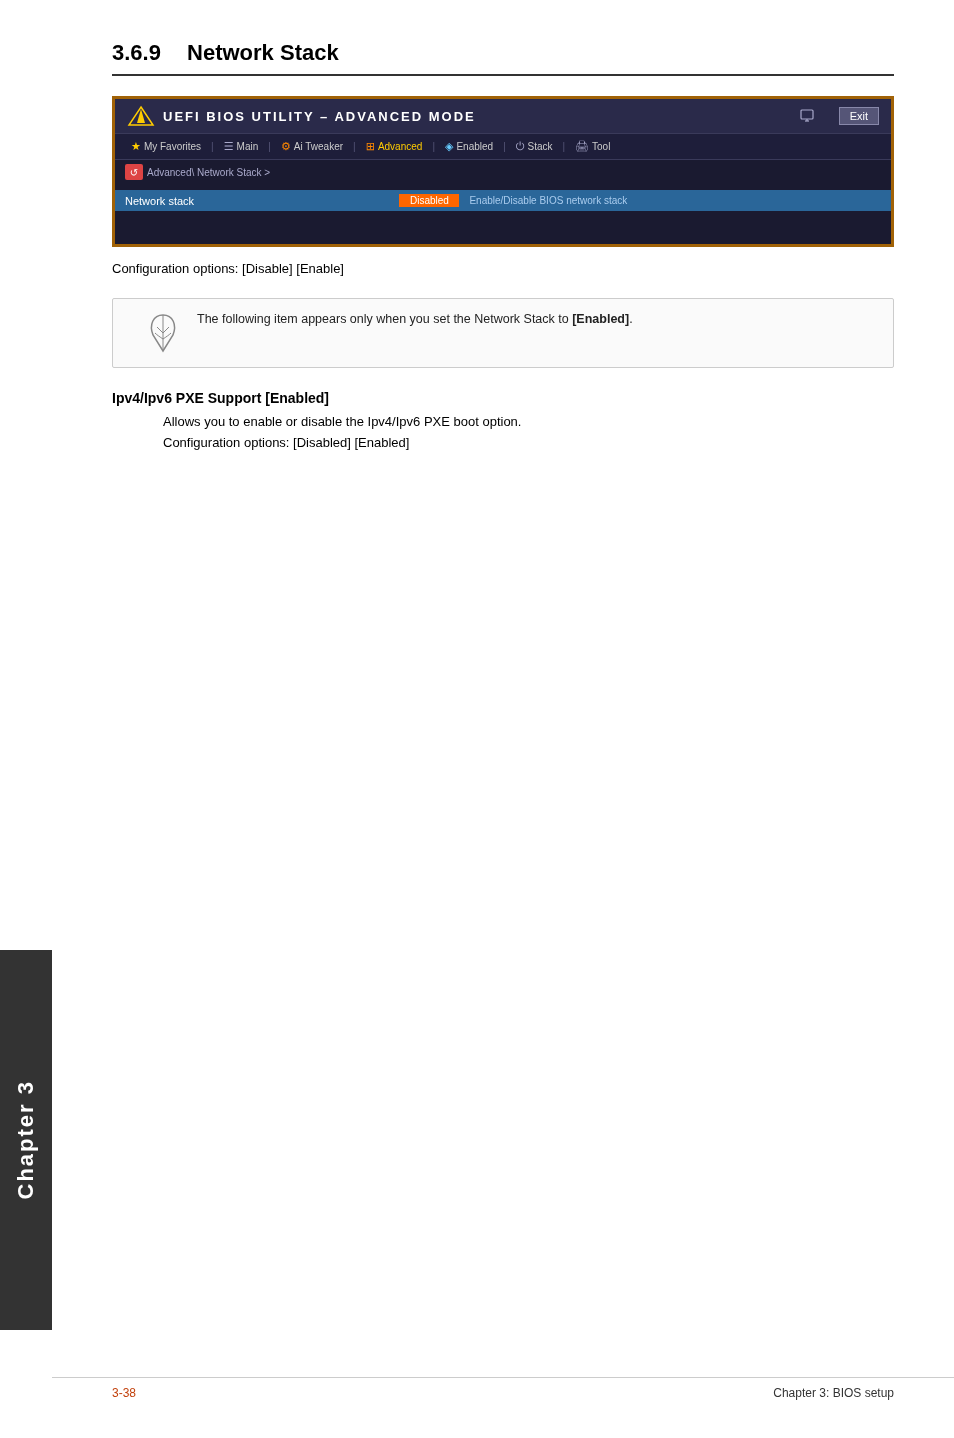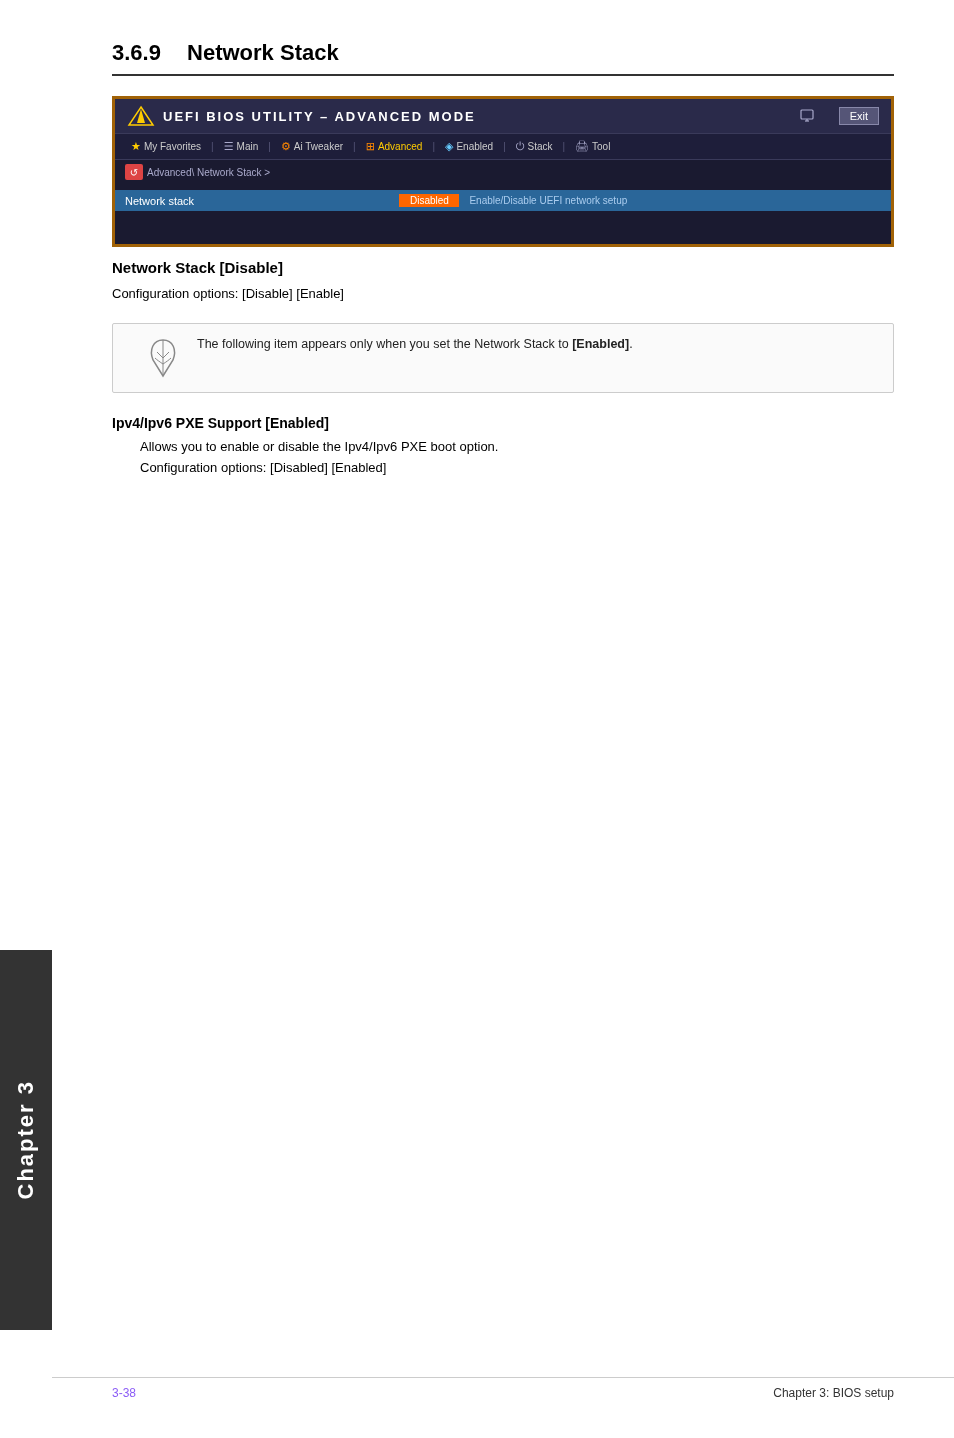--- a/index.html
+++ b/index.html
@@ -220,38 +220,38 @@
 
     
     .sub-section-title {
       font-size: 14px;
       font-weight: bold;
       margin-bottom: 6px;
     }
     .sub-doc-paragraph {
       font-size: 13px;
       line-height: 1.6;
-      margin-left: 28px;
+      margin-left: 51px;
     }
 
     
     .page-footer {
       position: absolute;
       bottom: 30px;
       left: 52px;
       right: 0;
       padding: 8px 60px;
       display: flex;
       justify-content: space-between;
       align-items: center;
       border-top: 1px solid #cccccc;
     }
     .footer-page-num {
       font-size: 12px;
-      color: #8b5cf6;
+      color: #c2410c;
     }
     .footer-chapter {
       font-size: 12px;
       color: #333;
     }
 
     
     .icon-star { color: #ffcc00; font-size: 11px; }
     .icon-list { color: #aaaacc; font-size: 11px; }
     .icon-gear { color: #ff8800; font-size: 11px; }
@@ -338,27 +338,26 @@
 
     <div class="bios-breadcrumb">
       <div class="bios-back-btn">↺</div>
       <span class="bios-breadcrumb-text">Advanced\ Network Stack &gt;</span>
     </div>
 
     <div class="bios-content">
       <div class="bios-row">
         <span class="bios-row-label">Network stack</span>
         <span class="bios-row-value">Disabled</span>
-        <span class="bios-row-desc">Enable/Disable UEFI network setup</span>
+        <span class="bios-row-desc">Enable/Disable BIOS network stack</span>
       </div>
     </div>
   </div>
 
   <div>
-    <p class="doc-section-title">Network Stack [Disable]</p>
     <p class="doc-paragraph">Configuration options: [Disable] [Enable]</p>
   </div>
 
   <div class="note-box">
     <div class="note-icon">
 
       <svg width="36" height="44" viewBox="0 0 36 44">
         <path d="M18 4 C28 4 32 14 28 24 L18 40 L8 24 C4 14 8 4 18 4Z" fill="none" stroke="#888" stroke-width="1.5"></path>
         <line x1="18" y1="4" x2="18" y2="40" stroke="#888" stroke-width="1"></line>
         <path d="M12 16 C14 18 16 20 18 22 C20 20 22 18 24 16" fill="none" stroke="#888" stroke-width="1"></path>

